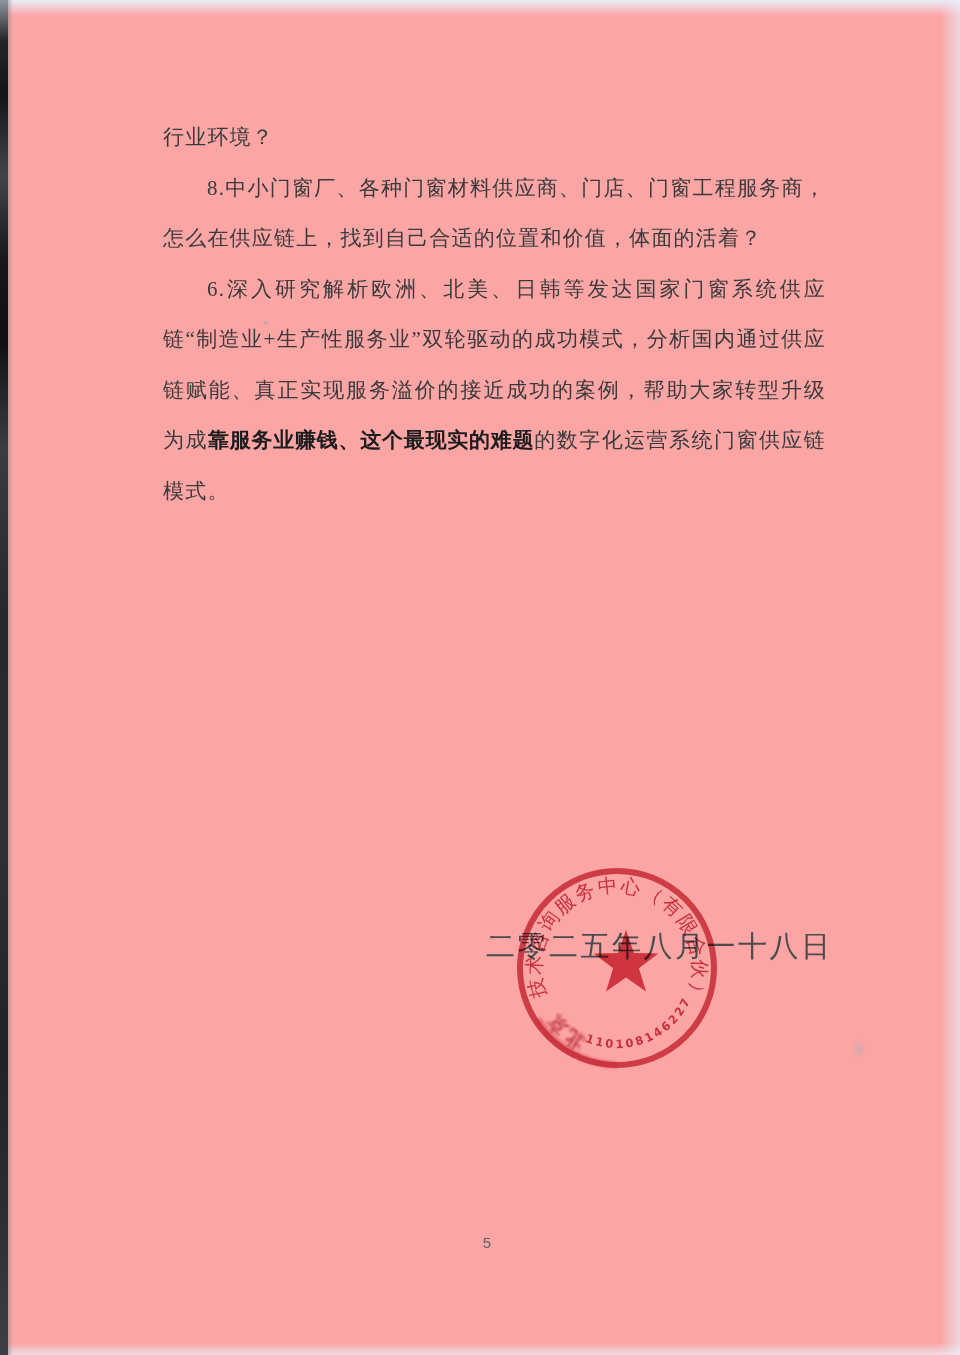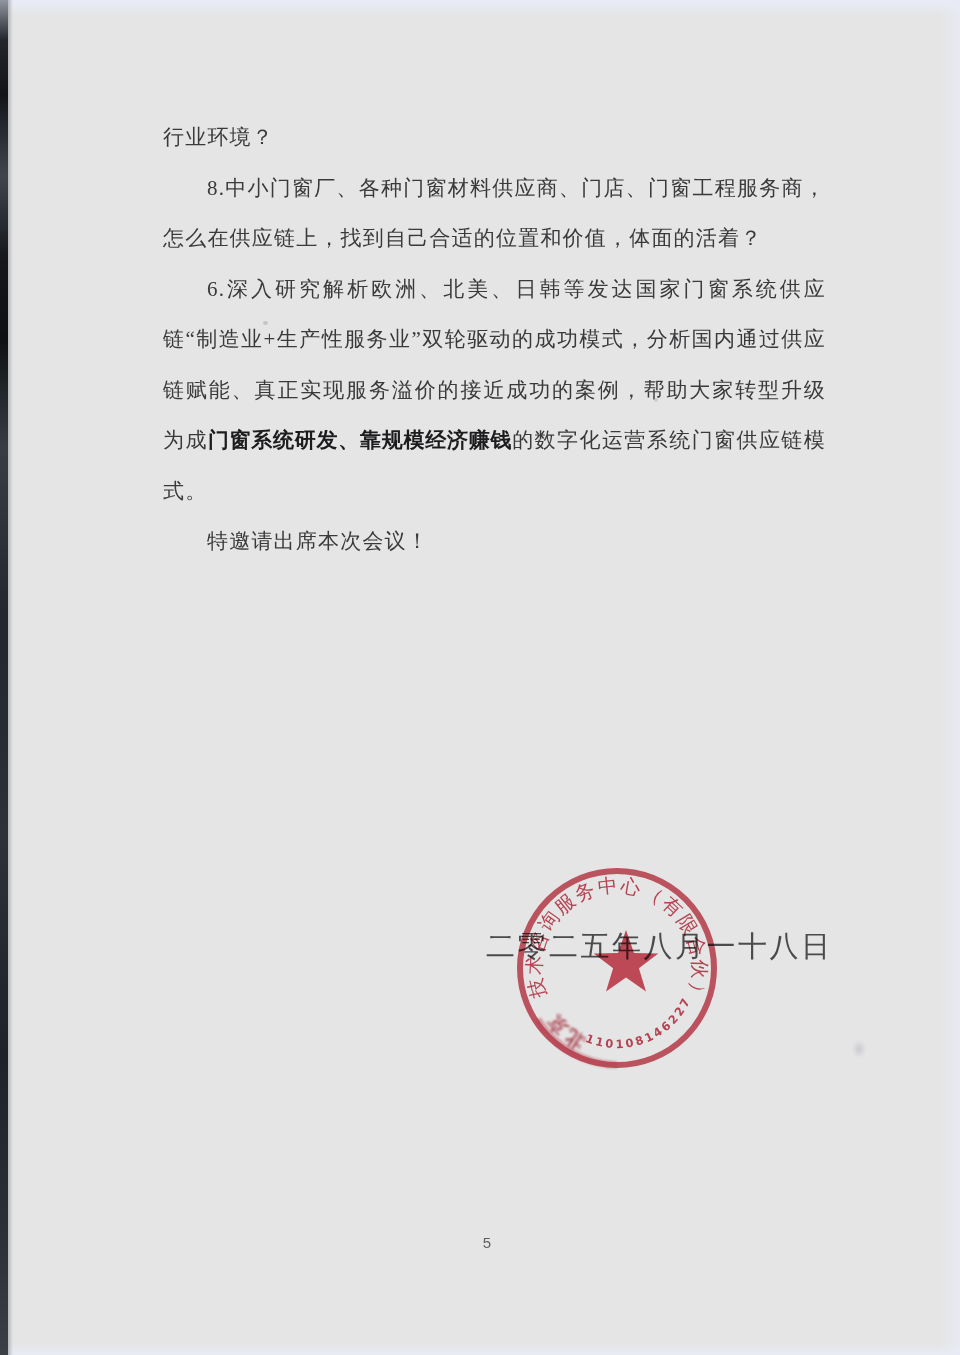--- a/index.html
+++ b/index.html
@@ -5,21 +5,21 @@
   html, body { margin: 0; padding: 0; }
   body {
     width: 960px; height: 1355px;
     background: #f7f8fc;
     font-family: "Liberation Serif", "DejaVu Serif", serif;
     position: relative;
     overflow: hidden;
   }
   .paper {
     position: absolute; inset: 0;
-    background: #e5e5e5;
+    background: #fca5a5;
   }
   
   .edge-strip {
     position: absolute; left: 0; top: 0; width: 8px; height: 1355px;
     background: linear-gradient(180deg,
       #9096a0 0%, #23262b 3%, #121419 7%, #41464d 13%,
       #16181d 19%, #0d0f13 25%, #383d44 33%, #24272d 46%,
       #2d3138 62%, #1f2228 78%, #2b2f35 90%, #3b4046 100%);
   }
   .edge-soft {
@@ -89,22 +89,21 @@
 
   <div class="tint-top"></div>
   <div class="tint-right"></div>
   <div class="tint-bottom"></div>
   <div class="edge-strip"></div>
   <div class="edge-soft"></div>
 
   <main class="content">
     <p class="no-indent">行业环境？</p>
     <p>8.中小门窗厂、各种门窗材料供应商、门店、门窗工程服务商，怎么在供应链上，找到自己合适的位置和价值，体面的活着？</p>
-    <p><span>6.深入研究解析欧洲、北美、日韩等发达国家门窗系统供应链“制造业+生产性服务业”双轮驱动的成功模式，分析国内通过供应链赋能、真正实现服务溢价的接近成功的案例，帮助大家转型升级为成</span><span class="bold">门窗系统研发、靠规模经济赚钱</span><span>的数字化运营系统门窗供应链模式。</span></p>
-    <p>特邀请出席本次会议！</p>
+    <p><span>6.深入研究解析欧洲、北美、日韩等发达国家门窗系统供应链“制造业+生产性服务业”双轮驱动的成功模式，分析国内通过供应链赋能、真正实现服务溢价的接近成功的案例，帮助大家转型升级为成</span><span class="bold">靠服务业赚钱、这个最现实的难题</span><span>的数字化运营系统门窗供应链模式。</span></p>
   </main>
 
   <div class="date-line">二零二五年八月一十八日</div>
 
   <svg class="stamp" viewBox="0 0 210 210" aria-hidden="true">
     <defs>
       <filter id="smear" x="-20%" y="-20%" width="140%" height="140%">
         <feGaussianBlur stdDeviation="1.1"></feGaussianBlur>
       </filter>
       <path id="arcTop" d="M 40.5 145.3 A 76 76 0 1 1 167.3 148.6" fill="none"></path>

